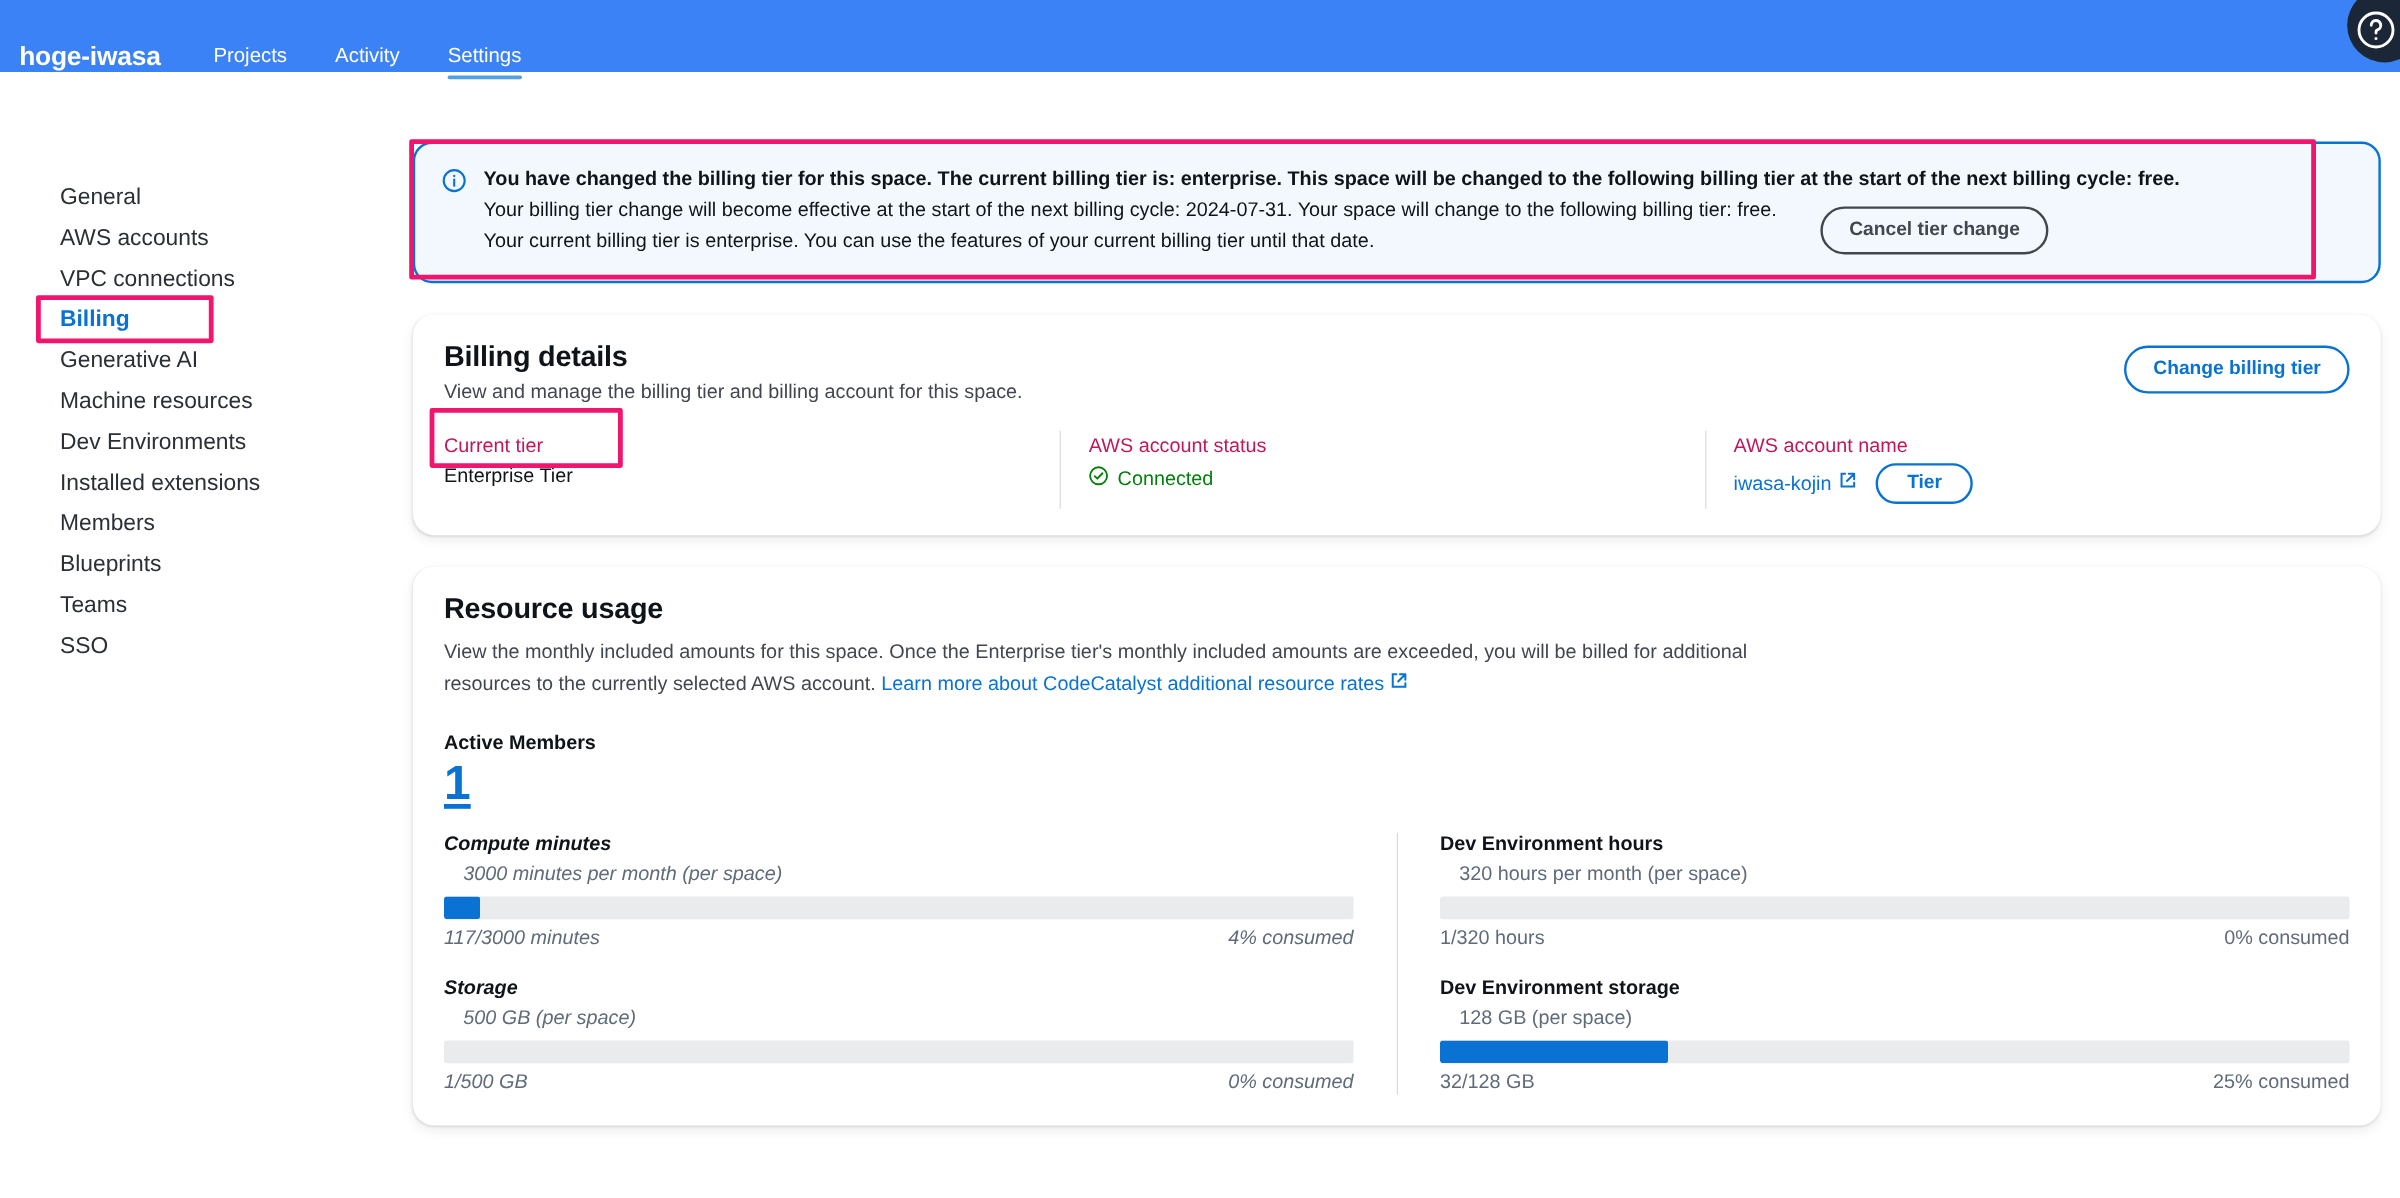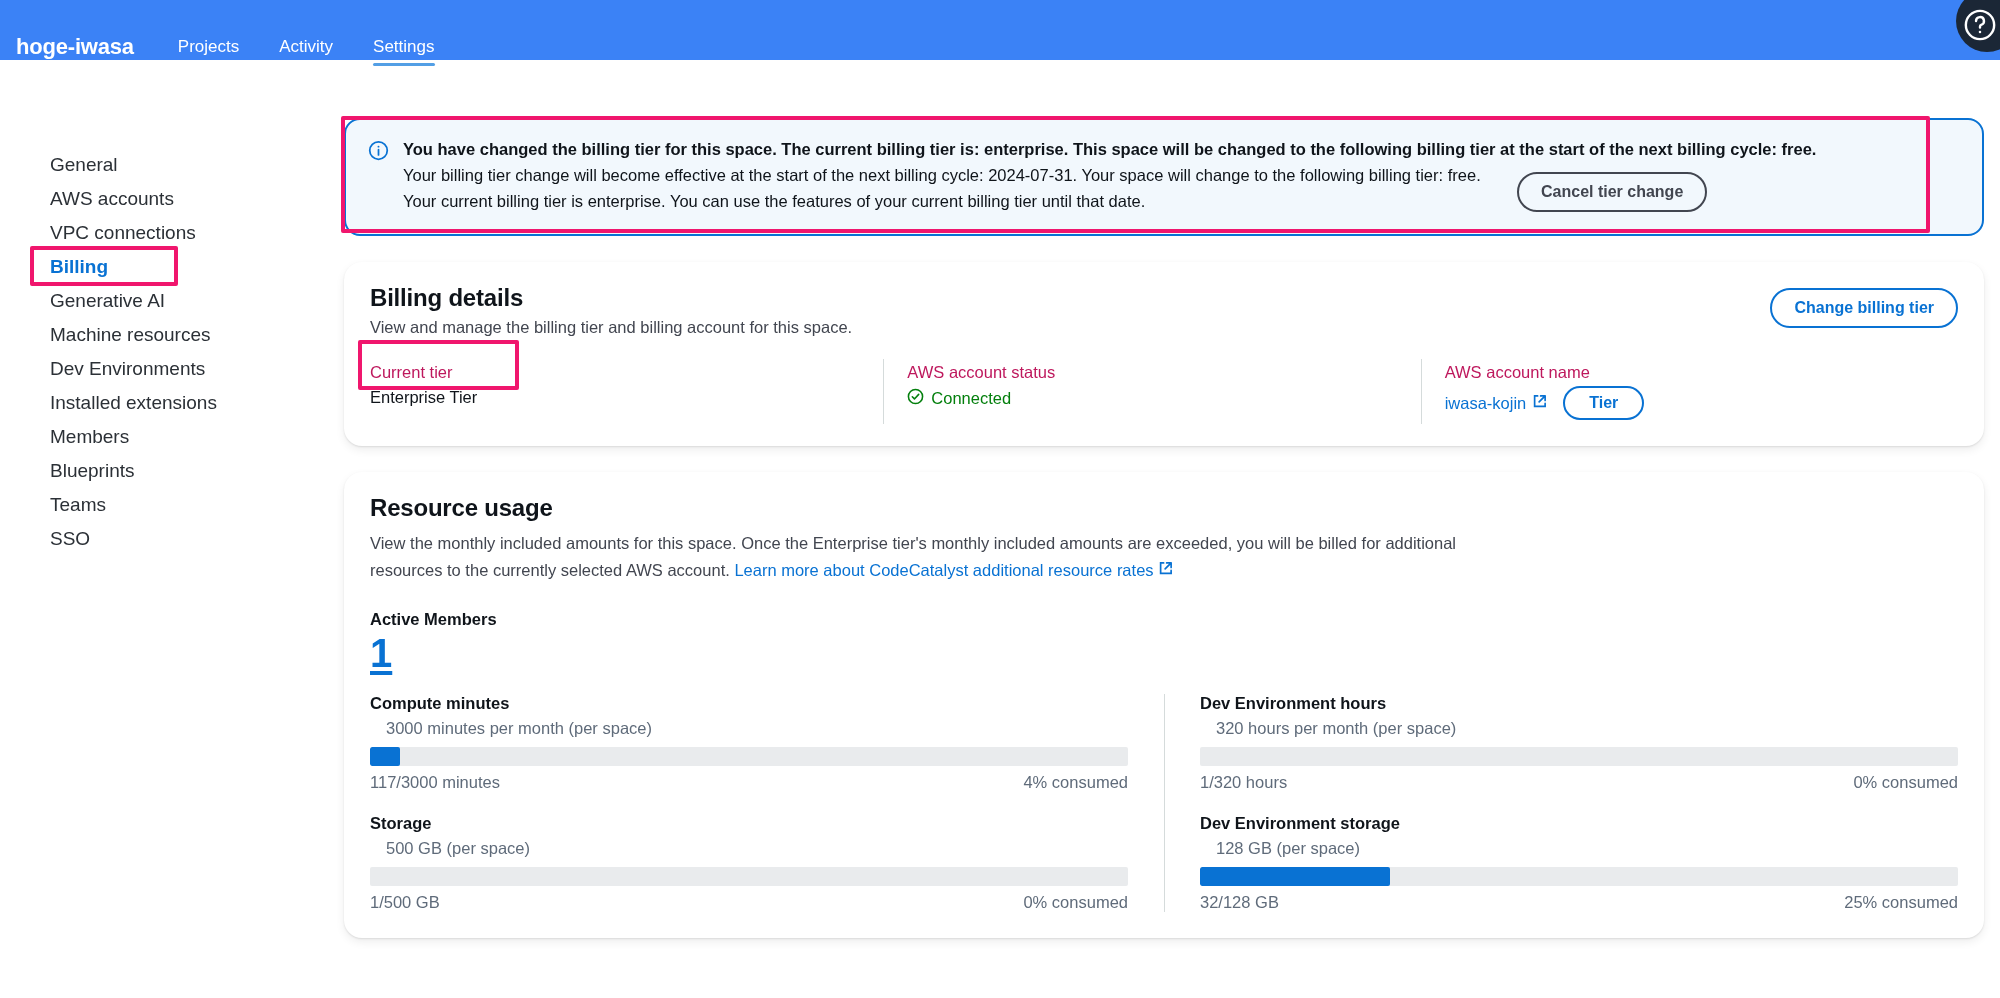--- a/index.html
+++ b/index.html
@@ -120,21 +120,21 @@
     font-size: 40px; font-weight: 700; color: #0972d3; margin-top: 2px;
     text-decoration: underline; text-underline-offset: 4px; display: inline-block; cursor: pointer;
   }
 
   .usage-grid { display: flex; margin-top: 18px; }
   .usage-col { flex: 1 1 0; }
   .usage-col.right { padding-left: 36px; position: relative; }
   .usage-col.right:before {
     content: ""; position: absolute; left: 0; top: 0; bottom: 0; width: 1px; background: #d5dbdb;
   }
-  .usage-col.left { padding-right: 36px; }
+  .usage-col.left { padding-right: 36px; font-style: italic; }
   .metric { margin-bottom: 22px; }
   .metric:last-child { margin-bottom: 0; }
   .metric-name { font-size: 16.5px; font-weight: 700; color: #0f141a; }
   .metric-sub { font-size: 16.5px; color: #5f6b7a; margin-top: 6px; margin-left: 16px; }
   .bar-track { height: 19px; background: #e9ebed; border-radius: 2px; margin-top: 9px; overflow: hidden; }
   .bar-fill { height: 100%; background: #0972d3; border-radius: 2px; }
   .bar-foot { display: flex; justify-content: space-between; margin-top: 7px; gap: 48px; }
   .bar-foot span { font-size: 16.5px; color: #5f6b7a; }
 
   

